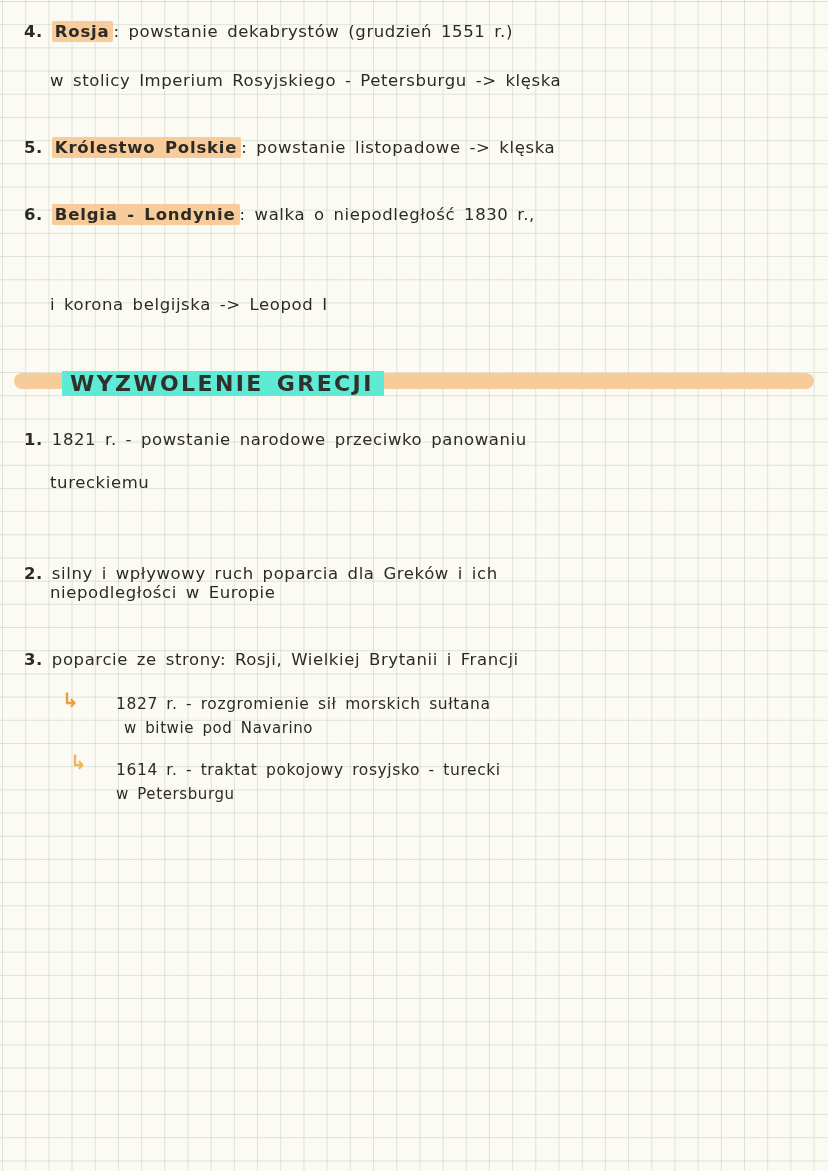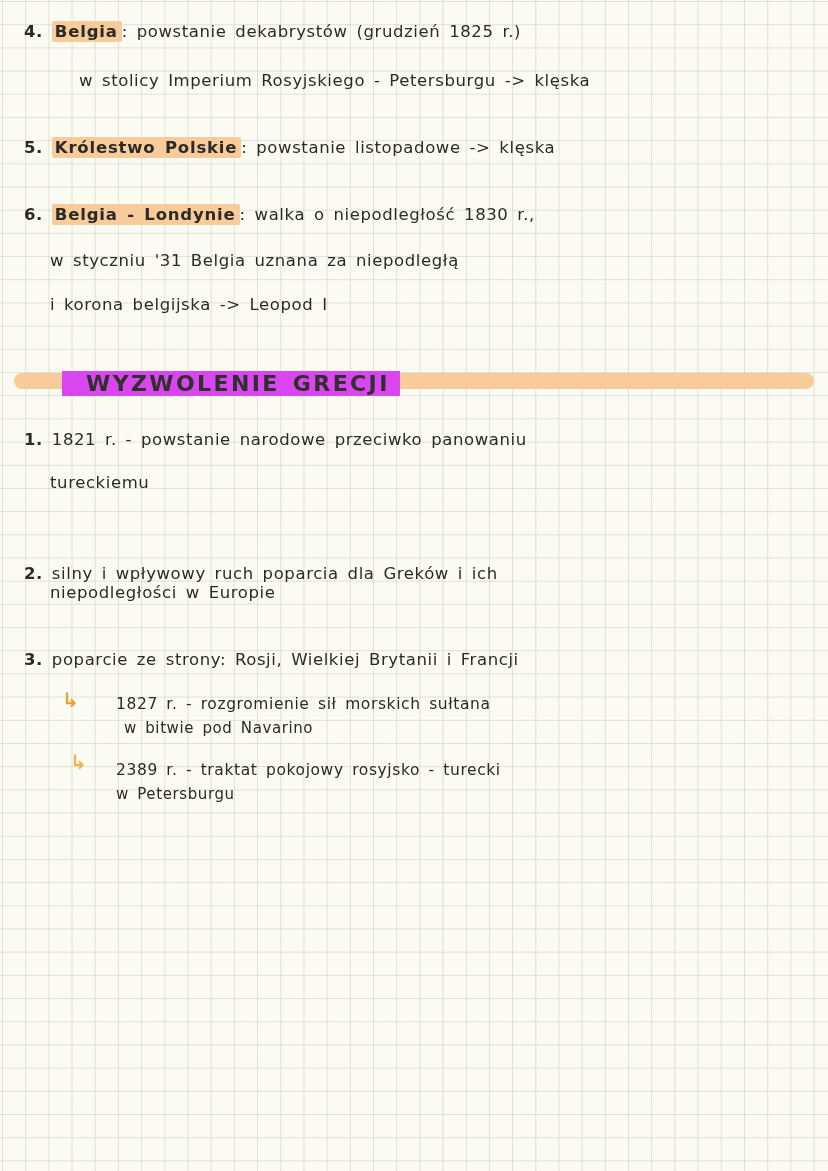--- a/index.html
+++ b/index.html
@@ -71,22 +71,22 @@
     border-radius: 8px;
   }
   .section-title {
     position: absolute;
     left: 62px;
     top: 371px;
     font-size: 22px;
     font-weight: 700;
     letter-spacing: 2.4px;
     color: #30302c;
-    background: #d946ef;
-    padding: 0 10px 0 24px;
+    background: #5eead4;
+    padding: 0 10px 0 8px;
   }
 
   
   .sub-arrow {
     position: absolute;
     color: #e8a13c;
     font-size: 20px;
     font-weight: 700;
     font-family: "DejaVu Sans", sans-serif;
   }
@@ -105,34 +105,33 @@
 </style>
 </head>
 <body>
 
 <div id="page"></div>
 
 <div id="content">
 
   <div class="line hw" style="left:24px; top:22px;">
     <span class="num">4.</span>
-    <span class="hl">Belgia</span><span>: powstanie dekabrystów (grudzień 1825 r.)</span>
+    <span class="hl">Rosja</span><span>: powstanie dekabrystów (grudzień 1551 r.)</span>
   </div>
-  <div class="line hw" style="left:50px; top:71px;padding-left:29px;">w stolicy Imperium Rosyjskiego - Petersburgu -&gt; klęska</div>
+  <div class="line hw" style="left:50px; top:71px;">w stolicy Imperium Rosyjskiego - Petersburgu -&gt; klęska</div>
 
   <div class="line hw" style="left:24px; top:138px;">
     <span class="num">5.</span>
     <span class="hl">Królestwo Polskie</span><span>: powstanie listopadowe -&gt; klęska</span>
   </div>
 
   <div class="line hw" style="left:24px; top:205px;">
     <span class="num">6.</span>
     <span class="hl">Belgia - Londynie</span><span>: walka o niepodległość 1830 r.,</span>
   </div>
-  <div class="line hw" style="left:50px; top:251px;">w styczniu '31 Belgia uznana za niepodległą</div>
   <div class="line hw" style="left:50px; top:295px;">i korona belgijska -&gt; Leopod I</div>
 
   <div class="section-band"></div>
   <div class="section-title hw">WYZWOLENIE GRECJI</div>
 
   <div class="line hw" style="left:24px; top:430px;">
     <span class="num">1.</span>
     <span>1821 r. - powstanie narodowe przeciwko panowaniu</span>
   </div>
   <div class="line hw" style="left:50px; top:473px;">tureckiemu</div>
@@ -146,17 +145,17 @@
   <div class="line hw" style="left:24px; top:650px;">
     <span class="num">3.</span>
     <span>poparcie ze strony: Rosji, Wielkiej Brytanii i Francji</span>
   </div>
 
   <div class="sub-arrow" style="left:62px; top:688px;">↳</div>
   <div class="sub-line hw" style="left:116px; top:695px;">1827 r. - rozgromienie sił morskich sułtana</div>
   <div class="sub-line hw small" style="left:124px; top:719px;">w bitwie pod Navarino</div>
 
   <div class="sub-arrow blue" style="left:70px; top:750px;">↳</div>
-  <div class="sub-line hw" style="left:116px; top:761px;">2389 r. - traktat pokojowy rosyjsko - turecki</div>
+  <div class="sub-line hw" style="left:116px; top:761px;">1614 r. - traktat pokojowy rosyjsko - turecki</div>
   <div class="sub-line hw small" style="left:116px; top:785px;">w Petersburgu</div>
 
 
 </div>
 
 </body></html>

